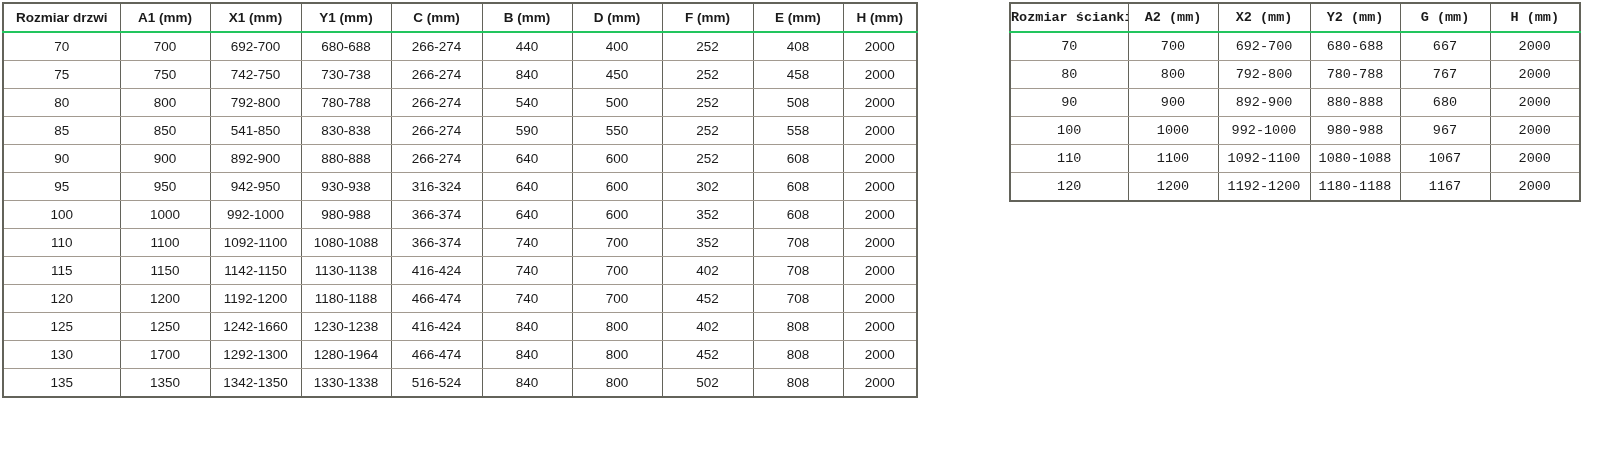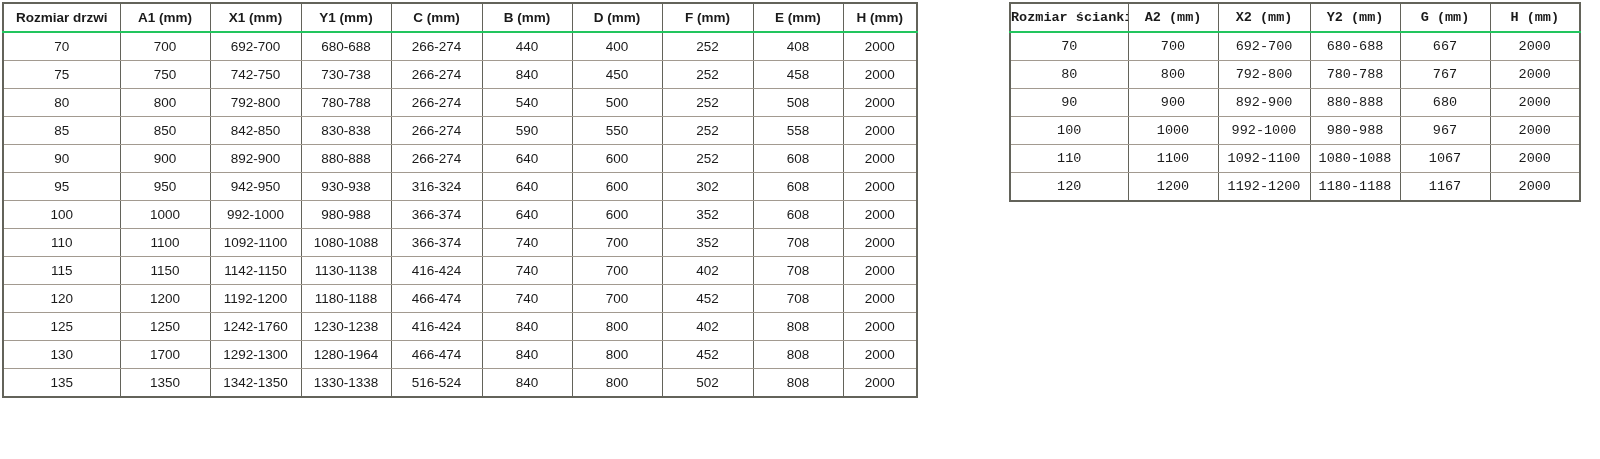--- a/index.html
+++ b/index.html
@@ -116,21 +116,21 @@
           <td>266-274</td>
           <td>540</td>
           <td>500</td>
           <td>252</td>
           <td>508</td>
           <td>2000</td>
         </tr>
         <tr>
           <td>85</td>
           <td>850</td>
-          <td>842-850</td>
+          <td>541-850</td>
           <td>830-838</td>
           <td>266-274</td>
           <td>590</td>
           <td>550</td>
           <td>252</td>
           <td>558</td>
           <td>2000</td>
         </tr>
         <tr>
           <td>90</td>
@@ -200,21 +200,21 @@
           <td>466-474</td>
           <td>740</td>
           <td>700</td>
           <td>452</td>
           <td>708</td>
           <td>2000</td>
         </tr>
         <tr>
           <td>125</td>
           <td>1250</td>
-          <td>1242-1760</td>
+          <td>1242-1660</td>
           <td>1230-1238</td>
           <td>416-424</td>
           <td>840</td>
           <td>800</td>
           <td>402</td>
           <td>808</td>
           <td>2000</td>
         </tr>
         <tr>
           <td>130</td>

